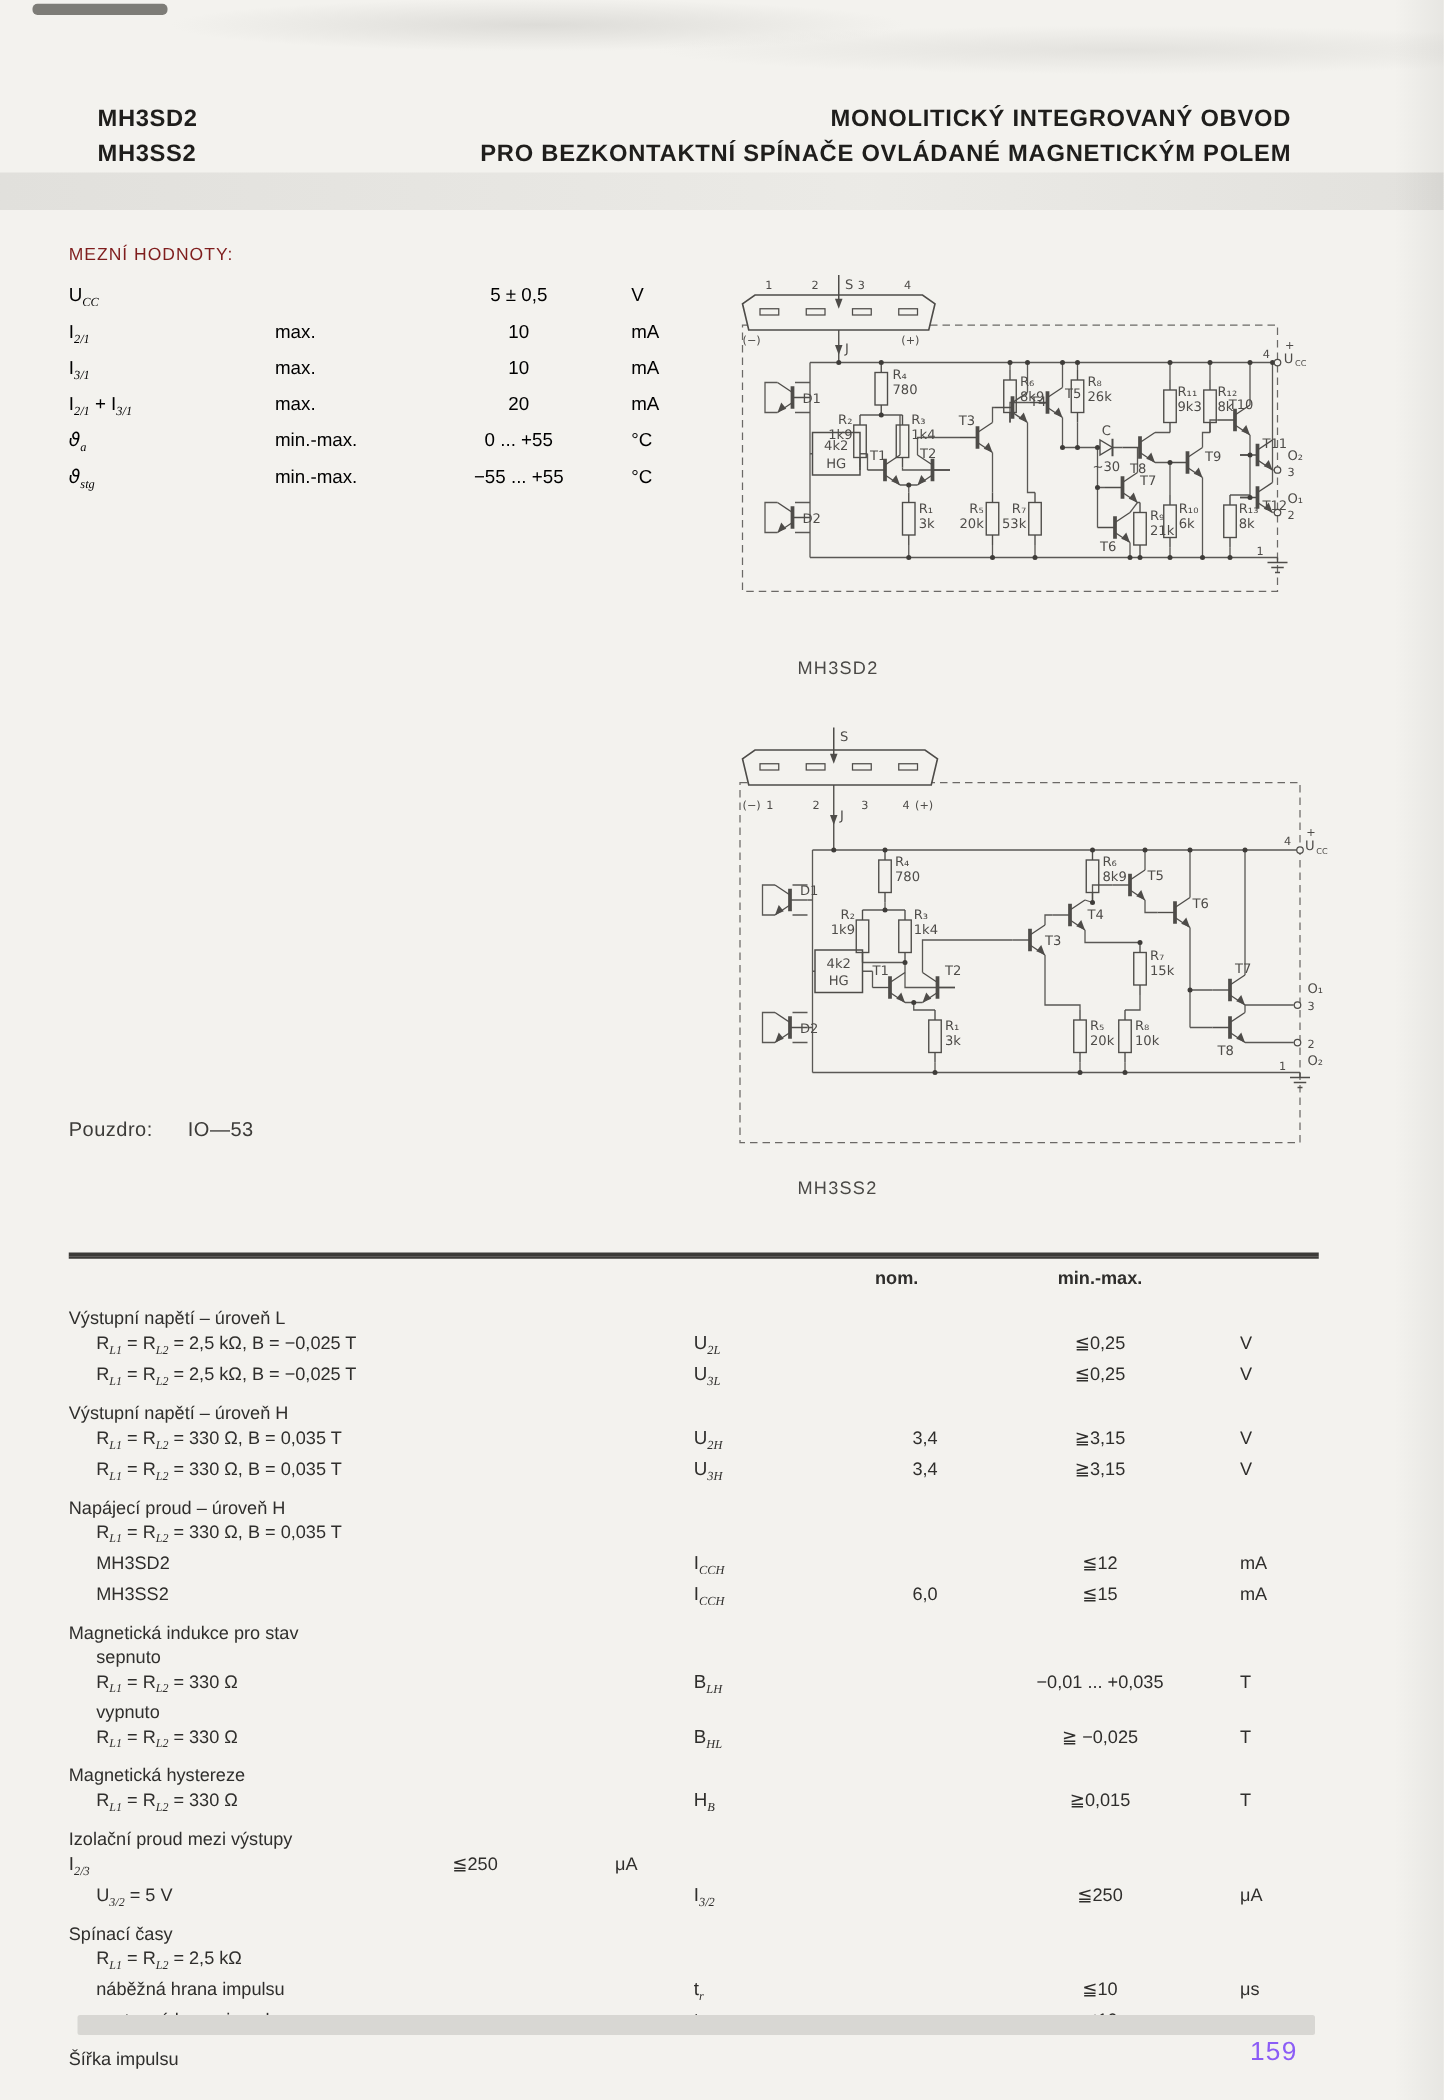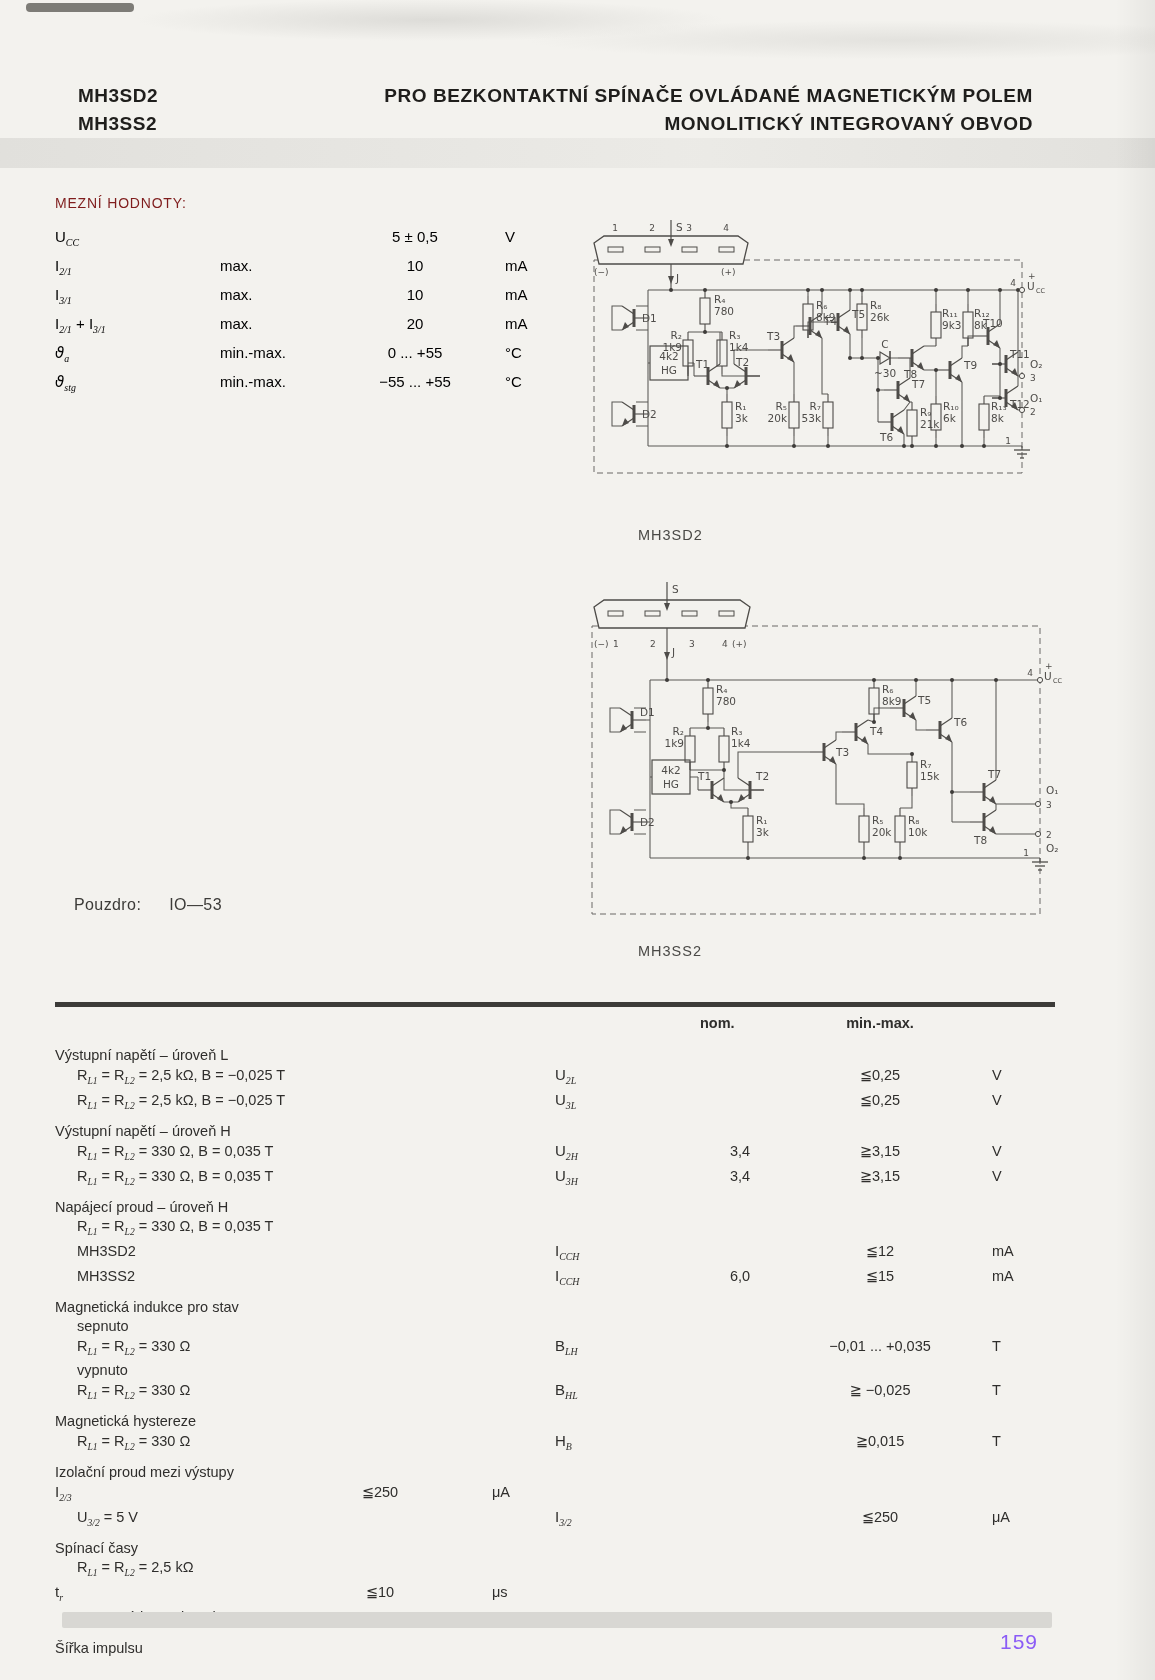--- a/index.html
+++ b/index.html
@@ -29,21 +29,21 @@
   .lval{width:160px;text-align:center;}
   .lunit{width:70px;padding-left:10px;}
   sub{font-size:.66em;font-style:italic;font-family:"Liberation Serif","DejaVu Serif",serif;letter-spacing:0;}
   i{font-family:"DejaVu Sans",sans-serif;}
 
   
   svg text{font-family:"DejaVu Sans","Liberation Sans",sans-serif;fill:#4e4c49;font-size:10.5px;}
   svg .sm{font-size:9px;}
   svg .xs{font-size:6.5px;}
   .sch-caption{font-size:14.5px;letter-spacing:1px;color:#4a4946;}
-  .pouzdro{left:55px;top:896px;font-size:16px;color:#3c3b38;letter-spacing:.4px;margin-left:19px;}
+  .pouzdro{left:55px;top:896px;font-size:16px;color:#3c3b38;letter-spacing:.4px;}
   .pouzdro span{margin-right:28px;}
 
   
   .ct{left:55px;top:1002px;width:1000px;font-size:14.5px;color:#2f2e2c;}
   .rule1{border-top:3px solid #3c3b38;}
   .rule2{border-top:2px solid #3c3b38;}
   .ct-title{padding:9px 0 8px 2px;font-size:15px;letter-spacing:.4px;}
   .ct-colhead{display:flex;font-weight:bold;padding-top:8px;height:24px;}
   .crow{display:flex;line-height:19px;min-height:19px;align-items:baseline;}
   .crow.grp{margin-top:7px;}
@@ -64,22 +64,22 @@
 <div class="abs smudge-top"></div>
 <div class="abs smudge-bar"></div>
 <div class="abs band-header"></div>
 <div class="abs edge-shade"></div>
 
 <div class="abs part-codes">
   <div>MH3SD2</div>
   <div>MH3SS2</div>
 </div>
 <div class="abs doc-title">
+  <div>MONOLITICKÝ INTEGROVANÝ OBVOD</div>
   <div>PRO BEZKONTAKTNÍ SPÍNAČE OVLÁDANÉ MAGNETICKÝM POLEM</div>
-  <div>MONOLITICKÝ INTEGROVANÝ OBVOD</div>
 </div>
 
 <div class="abs limits-head">MEZNÍ HODNOTY:</div>
 <div class="abs limits">
   <div class="lrow">
       <div class="lsym">U<sub>CC</sub></div>
       <div class="lcond"></div>
       <div class="lval">5 ± 0,5</div>
       <div class="lunit">V</div>
     </div>
@@ -568,20 +568,21 @@
       <div class="cm">≦250</div>
       <div class="cu">μA</div>
     </div>
   <div class="crow grp">
       <div class="cl">Spínací časy</div>
     </div>
   <div class="crow">
       <div class="cl ind">R<sub>L1</sub> = R<sub>L2</sub> = 2,5 kΩ</div>
     </div>
   <div class="crow">
+      <div class="cl ind">náběžná hrana impulsu</div>
       <div class="cs">t<sub>r</sub></div>
       <div class="cn"></div>
       <div class="cm">≦10</div>
       <div class="cu">μs</div>
     </div>
   <div class="crow">
       <div class="cl ind">sestupná hrana impulsu</div>
       <div class="cs">t<sub>f</sub></div>
       <div class="cn"></div>
       <div class="cm">≦10</div>

